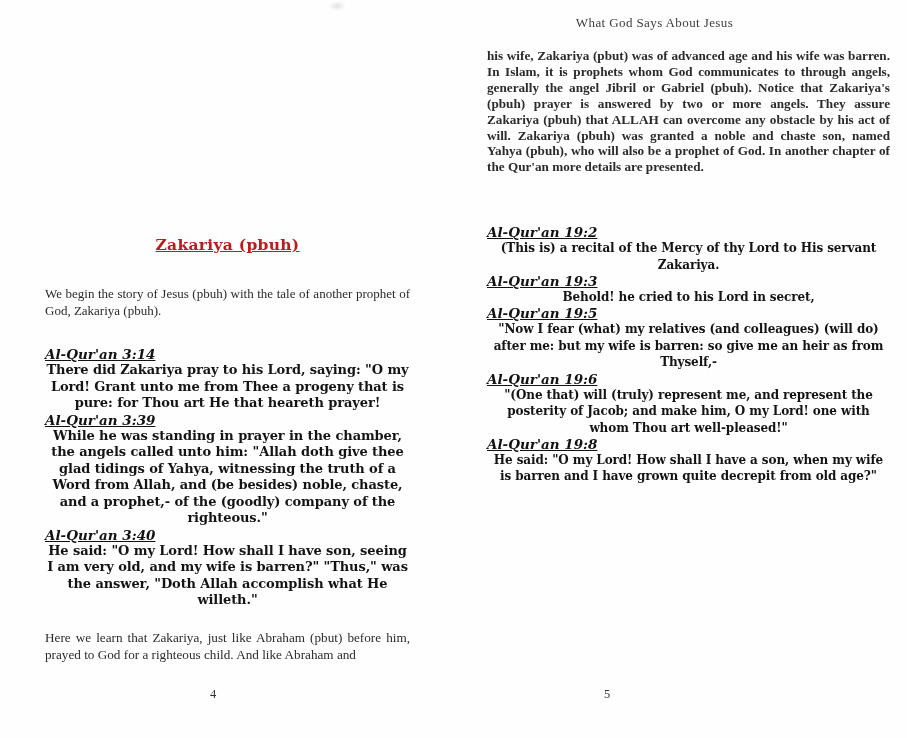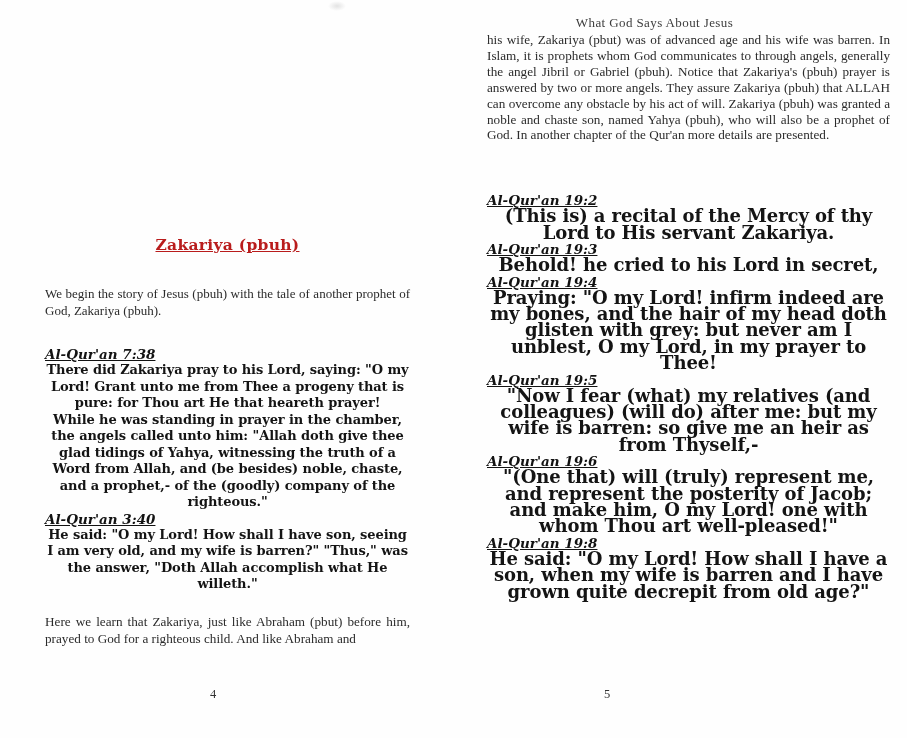--- a/index.html
+++ b/index.html
@@ -42,41 +42,41 @@
   }
 
   .body-text {
     font-family: "Liberation Serif", serif;
     color: #2b2b2b;
     text-align: justify;
     margin: 0;
   }
   .intro   { margin-top: 31px; font-size: 13px; line-height: 17px; }
   .closing { margin-top: 20px; font-size: 13.2px; line-height: 17px; }
-  .opening { margin-top: 32px; font-size: 13.2px; line-height: 15.9px; }
+  .opening { margin-top: 48px; font-size: 13.2px; line-height: 15.9px; font-weight: bold; }
 
   .verses-left  { margin-top: 27px; }
   .verses-right { margin-top: 49px; }
 
   .verse-ref {
     font-family: "DejaVu Serif", serif;
     font-weight: bold; font-style: italic;
     font-size: 13.5px; line-height: 16px;
     text-align: left; text-decoration: underline;
     color: #121212;
   }
   .verse-text {
     font-family: "DejaVu Serif", serif;
     font-weight: bold;
     text-align: center;
     color: #141414;
     letter-spacing: -0.1px;
   }
   .page-left  .verse-text { font-size: 13px;   line-height: 16.5px; }
-  .page-right .verse-text { font-size: 18px; line-height: 16.4px; }
+  .page-right .verse-text { font-size: 12px; line-height: 16.4px; }
 
   .page-number {
     position: absolute; top: 687px; width: 26px;
     text-align: center;
     font-family: "Liberation Serif", serif;
     font-size: 12.5px; color: #333;
   }
   .pn-left  { left: 200px; }
   .pn-right { left: 594px; }
 </style>
@@ -89,24 +89,25 @@
 
   <div class="running-header">What God Says About Jesus</div>
 
   <section class="page-left">
     <h1 class="section-heading">Zakariya (pbuh)</h1>
 
     <p class="body-text intro">We begin the story of Jesus (pbuh) with the tale of another prophet of God, Zakariya (pbuh).</p>
 
     <div class="verses-left">
       <div class="verse-block">
-        <div class="verse-ref">Al-Qur'an 7:38</div>
+        <div class="verse-ref">Al-Qur'an 3:14</div>
         <div class="verse-text">There did Zakariya pray to his Lord, saying: "O my Lord! Grant unto me from Thee a progeny that is pure: for Thou art He that heareth prayer!</div>
       </div>
       <div class="verse-block">
+        <div class="verse-ref">Al-Qur'an 3:39</div>
         <div class="verse-text">While he was standing in prayer in the chamber, the angels called unto him: "Allah doth give thee glad tidings of Yahya, witnessing the truth of a Word from Allah, and (be besides) noble, chaste, and a prophet,- of the (goodly) company of the righteous."</div>
       </div>
       <div class="verse-block">
         <div class="verse-ref">Al-Qur'an 3:40</div>
         <div class="verse-text">He said: "O my Lord! How shall I have son, seeing I am very old, and my wife is barren?" "Thus," was the answer, "Doth Allah accomplish what He willeth."</div>
       </div>
     </div>
 
     <p class="body-text closing">Here we learn that Zakariya, just like Abraham (pbut) before him, prayed to God for a righteous child. And like Abraham and</p>
   </section>
@@ -117,24 +118,20 @@
     <div class="verses-right">
       <div class="verse-block">
         <div class="verse-ref">Al-Qur'an 19:2</div>
         <div class="verse-text">(This is) a recital of the Mercy of thy Lord to His servant Zakariya.</div>
       </div>
       <div class="verse-block">
         <div class="verse-ref">Al-Qur'an 19:3</div>
         <div class="verse-text">Behold! he cried to his Lord in secret,</div>
       </div>
       <div class="verse-block">
-        <div class="verse-ref">Al-Qur'an 19:4</div>
-        <div class="verse-text">Praying: "O my Lord! infirm indeed are my bones, and the hair of my head doth glisten with grey: but never am I unblest, O my Lord, in my prayer to Thee!</div>
-      </div>
-      <div class="verse-block">
         <div class="verse-ref">Al-Qur'an 19:5</div>
         <div class="verse-text">"Now I fear (what) my relatives (and colleagues) (will do) after me: but my wife is barren: so give me an heir as from Thyself,-</div>
       </div>
       <div class="verse-block">
         <div class="verse-ref">Al-Qur'an 19:6</div>
         <div class="verse-text">"(One that) will (truly) represent me, and represent the posterity of Jacob; and make him, O my Lord! one with whom Thou art well-pleased!"</div>
       </div>
       <div class="verse-block">
         <div class="verse-ref">Al-Qur'an 19:8</div>
         <div class="verse-text">He said: "O my Lord! How shall I have a son, when my wife is barren and I have grown quite decrepit from old age?"</div>

